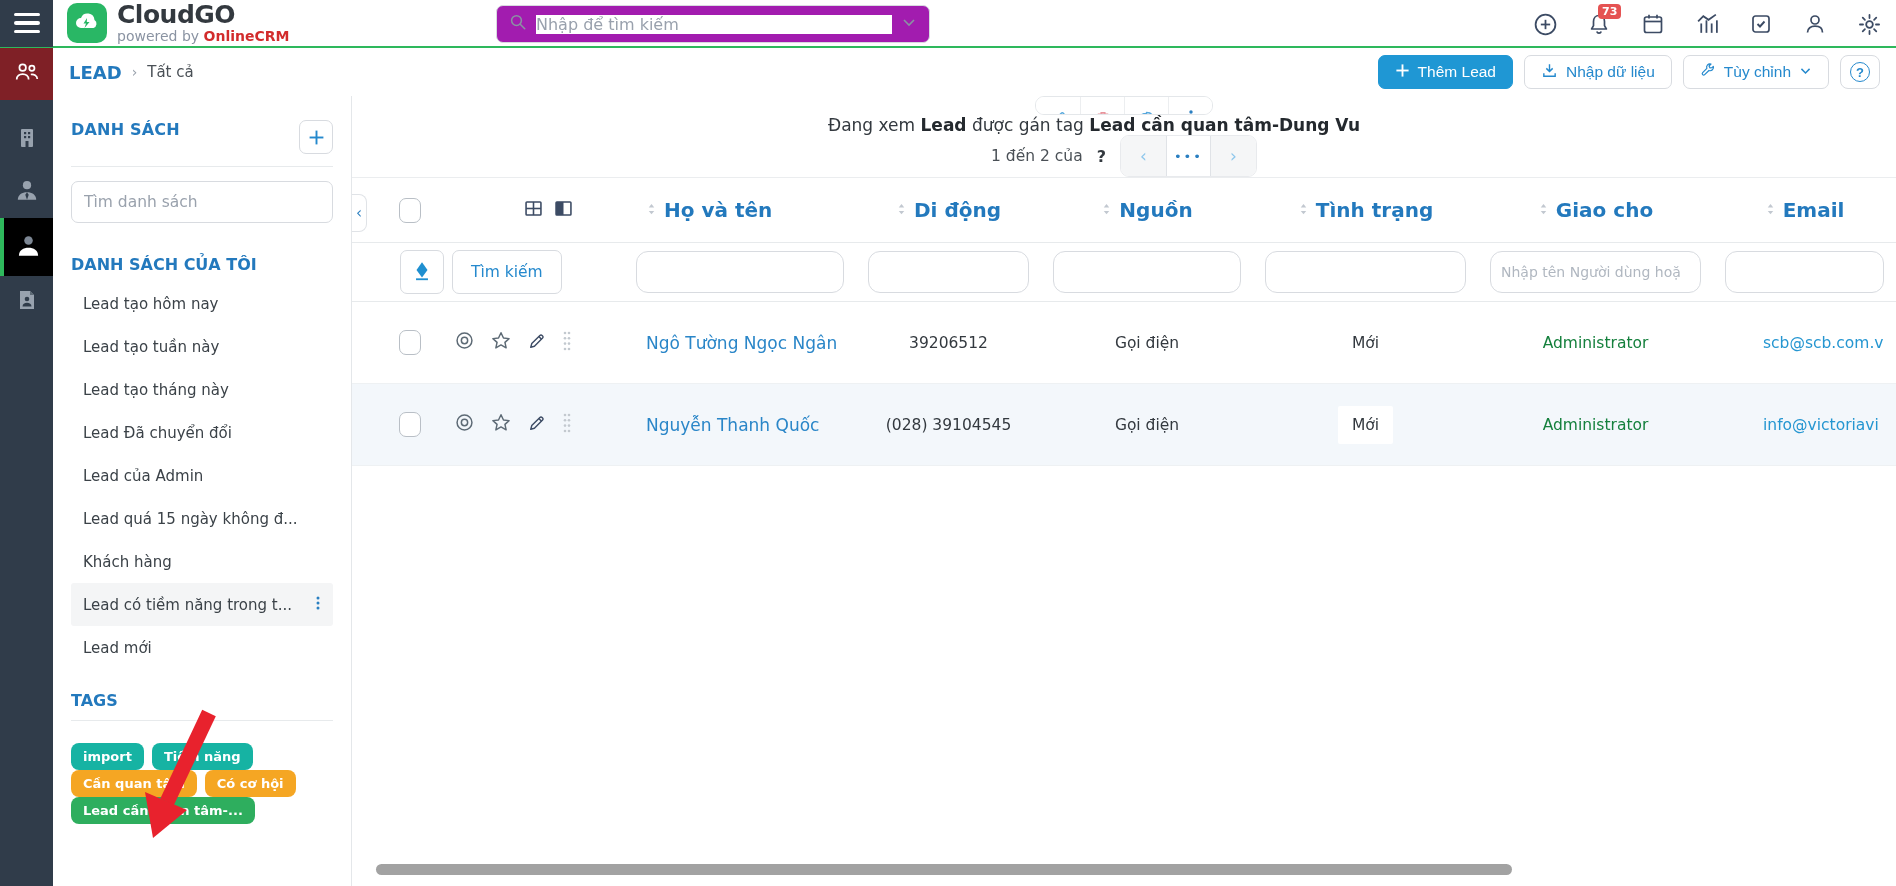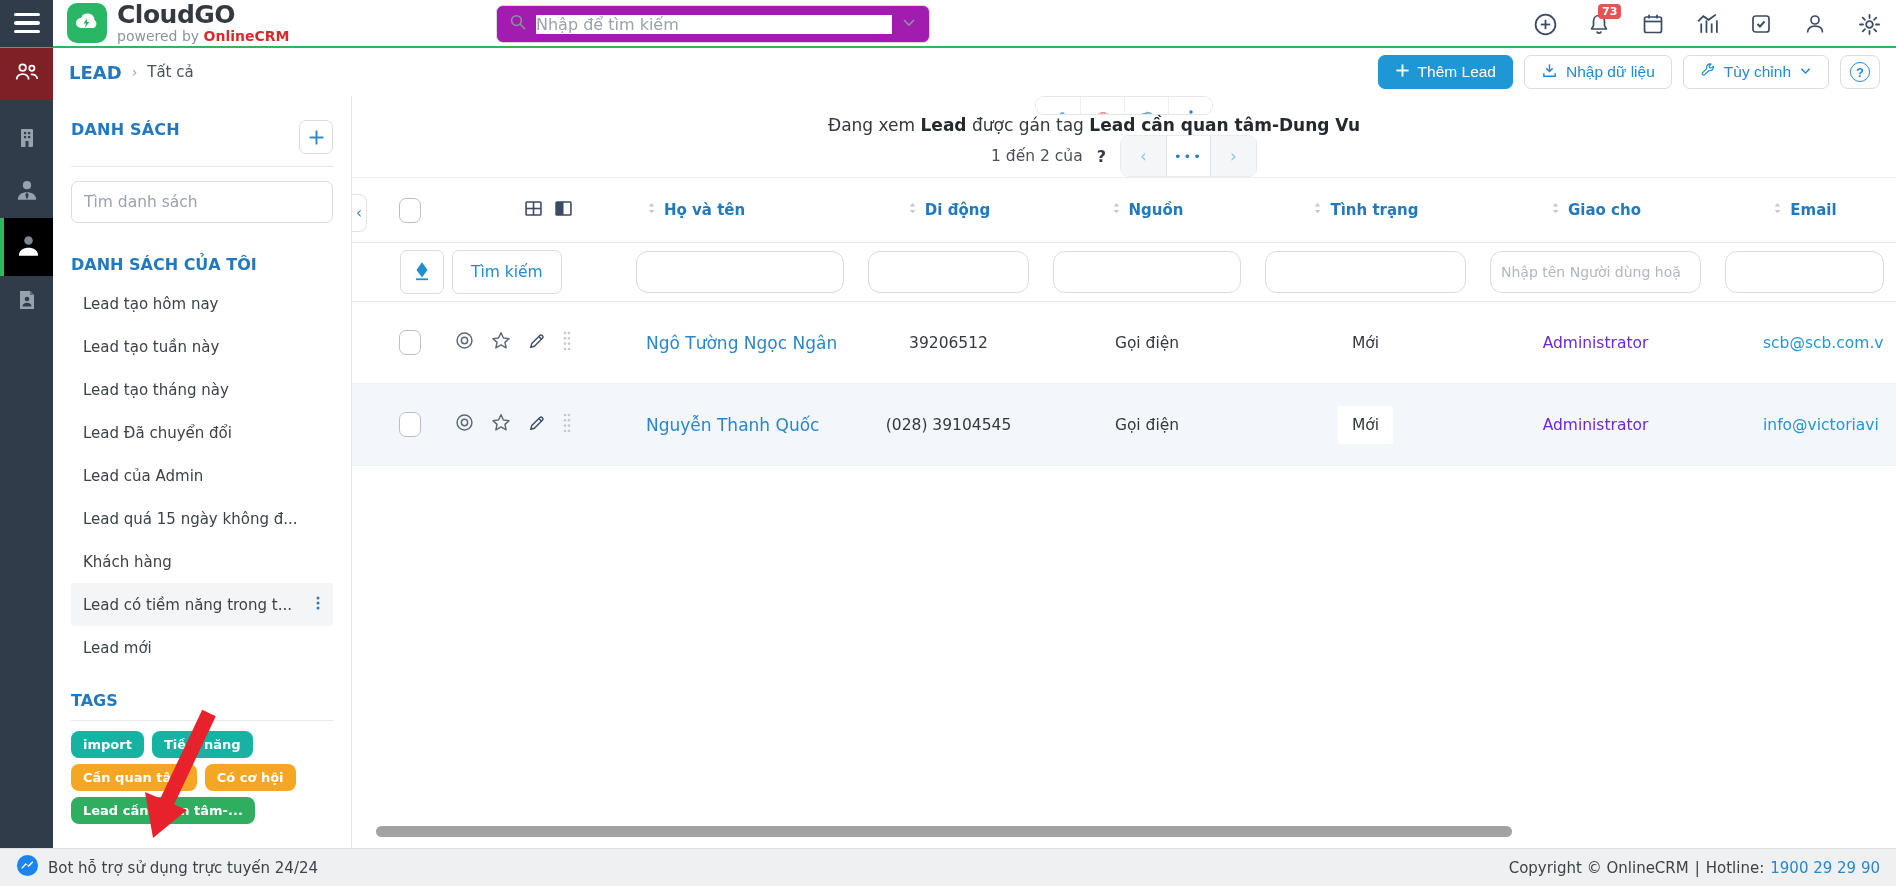--- a/index.html
+++ b/index.html
@@ -50,21 +50,21 @@
   .sb-head { margin-top:24px; display:flex; align-items:flex-start; justify-content:space-between; }
   .sb-title { color:#2379bd; font-size:16px; font-weight:700; letter-spacing:.2px; }
   .sb-add { width:34px; height:34px; border:1px solid #d8dbe0; border-radius:7px; background:#fff; display:flex; align-items:center; justify-content:center; cursor:pointer; }
   .sb-div { border-top:1px solid #e7eaec; margin-top:12px; }
   .sb-search { margin-top:14px; width:100%; height:42px; border:1px solid #d8dbe0; border-radius:7px; padding:0 12px; font-size:15.5px; font-family:inherit; color:#3b4248; outline:none; }
   .sb-search::placeholder { color:#9aa2ad; }
   .sb-section { margin-top:32px; color:#2379bd; font-size:16px; font-weight:700; }
   .sb-list { margin-top:8px; }
   .nav-item { height:43px; display:flex; align-items:center; padding:0 8px 0 12px; font-size:15px; color:#3b4248; cursor:pointer; border-radius:3px; }
   .nav-item.selected { background:#f4f5f6; justify-content:space-between; }
-  .tags-wrap { margin-top:10px; display:flex; flex-wrap:wrap; gap:6px 8px; padding-top:10px; border-top:1px solid #e7eaec; }
+  .tags-wrap { margin-top:10px; display:flex; flex-wrap:wrap; gap:0 8px; padding-top:22px; border-top:1px solid #e7eaec; }
   .tag { color:#fff; font-size:13px; font-weight:700; padding:6px 12px; border-radius:8px; white-space:nowrap; cursor:pointer; }
   .annot-arrow { position:absolute; left:78px; top:611px; pointer-events:none; z-index:40; }
 
   
   .main { flex:1; min-width:0; position:relative; display:flex; flex-direction:column; background:#fff; }
   .collapse-handle { position:absolute; left:0; top:98px; width:15px; height:38px; background:#fff; border:1px solid #e0e3e7; border-left:none; border-radius:0 8px 8px 0; color:#2a7fc1; font-size:15px; display:flex; align-items:center; justify-content:center; cursor:pointer; z-index:5; }
   .mtoolbar { height:82px; display:flex; align-items:center; padding:0 24px; border-bottom:1px solid #ebedef;flex-direction:column; }
   .btn-group { display:flex; border:1px solid #e4e7ea; border-radius:9px; overflow:hidden; background:#fff; }
   .bg-btn { width:44px; height:46px; display:flex; align-items:center; justify-content:center; cursor:pointer; background:#fff; }
   .bg-btn + .bg-btn { border-left:1px solid #eceef0; }
@@ -74,36 +74,36 @@
   .pager-text { font-size:15.5px; color:#4a5056; }
   .pager-q { font-weight:700; color:#33393f; font-size:16px; }
   .pager-group { display:flex; border:1px solid #e8eaed; border-radius:9px; overflow:hidden; }
   .pg-btn { width:45px; height:40px; display:flex; align-items:center; justify-content:center; background:#f5f6f7; color:#8ec7ec; font-size:17px; cursor:pointer; }
   .pg-btn.mid { background:#fff; border-left:1px solid #e0e3e7; border-right:1px solid #e0e3e7; color:#2a7fc1; font-size:13px; letter-spacing:2px; }
 
   .tgrid { display:grid; grid-template-columns:70px 130px 280px 185px 212px 225px 235px minmax(0,1fr); align-items:center; padding-left:24px; }
   .thead { height:64px; }
   .checkbox { width:22px; height:25px; border:1.5px solid #b9bfc6; border-radius:7px; background:#fff; margin-left:23px; cursor:pointer; }
   .grid-icons { display:flex; justify-content:flex-end; gap:9px; padding-right:2px; }
-  .th { display:flex; align-items:center; gap:7px; justify-content:center; color:#2379bd; font-weight:700; font-size:15px; cursor:pointer; }
+  .th { display:flex; align-items:center; gap:7px; justify-content:center; color:#2379bd; font-weight:700; font-size:20px; cursor:pointer; }
   .th.left { justify-content:flex-start; padding-left:70px; }
   .filter-row { height:60px; border-top:1px solid #e7eaec; border-bottom:1px solid #e7eaec; }
   .filter-actions { grid-column:1 / span 2; display:flex; align-items:center; gap:8px; margin-left:24px; }
   .icon-btn { width:44px; height:44px; border:1px solid #d8dbe0; border-radius:7px; background:#fff; display:flex; align-items:center; justify-content:center; cursor:pointer; }
   .search-btn { height:44px; padding:0 18px; border:1px solid #d8dbe0; border-radius:7px; background:#fff; color:#2589cd; font-size:15.5px; cursor:pointer; font-family:inherit; }
   .f-input { height:42px; border:1px solid #d8dbe0; border-radius:12px; margin:0 12px; padding:2px 10px; font-size:14px; font-family:inherit; outline:none; min-width:0; }
   .f-input.first { margin-left:60px; }
   .f-input::placeholder { color:#b0b7c0; }
   .trow { height:82px; border-bottom:1px solid #eef1f3; }
   .trow.alt { background:#f3f7fb; }
   .row-icons { display:flex; align-items:center; justify-content:space-between; padding:0 4px 0 8px; }
   .cell { text-align:center; font-size:15.5px; color:#33393f; }
   .cell.name { text-align:left; padding-left:70px; font-size:17px; }
   .cell.name span { color:#2a86c8; cursor:pointer; }
-  .cell.assigned span { color:#6d28d9; cursor:pointer; }
+  .cell.assigned span { color:#15803d; cursor:pointer; }
   .cell.email { text-align:left; padding-left:50px; white-space:nowrap; overflow:hidden; }
   .cell.email span { color:#2596d1; cursor:pointer; }
   .trow.alt .cell.status span { background:#fff; padding:10px 14px; border-radius:2px; }
   .table-space { flex:1; }
   .hscrollbar { position:absolute; left:24px; bottom:11px; width:1136px; height:11px; border-radius:6px; background:#a2a2a2; cursor:grab; }
 
   
   .footer { height:38px; flex:0 0 38px; background:#eef0f2; border-top:1px solid #dcdfe2; display:flex; align-items:center; padding:0 16px; font-size:15px; color:#3b4248; }
   .foot-left { display:flex; align-items:center; gap:9px; }
   .foot-right { margin-left:auto; display:flex; align-items:center; gap:6px; }
@@ -523,28 +523,13 @@
             <div class="cell email"><span>info@victoriavi</span></div>
           </div>
 
           <div class="table-space"></div>
           <div class="hscrollbar"></div>
         </main>
       </div>
     </div>
   </div>
 
-  <footer class="footer">
-    <div class="foot-left">
-      <span><svg width="23" height="23" viewBox="0 0 24 24">
-            <circle cx="12" cy="12" r="11" fill="#1b84f0"></circle>
-            <path d="M5.5 14.5 l4.6-5 2.6 2.6 4.3-4.6 1 1 -4.6 5 -2.6-2.6 -4.3 4.6z" fill="#fff"></path>
-          </svg></span>
-      <span>Bot hỗ trợ sử dụng trực tuyến 24/24</span>
-    </div>
-    <div class="foot-right">
-      <span>Copyright © OnlineCRM</span>
-      <span>|</span>
-      <span>Hotline:</span>
-      <span class="hotline">1900 29 29 90</span>
-    </div>
-  </footer>
 </div>
 
 </body></html>

